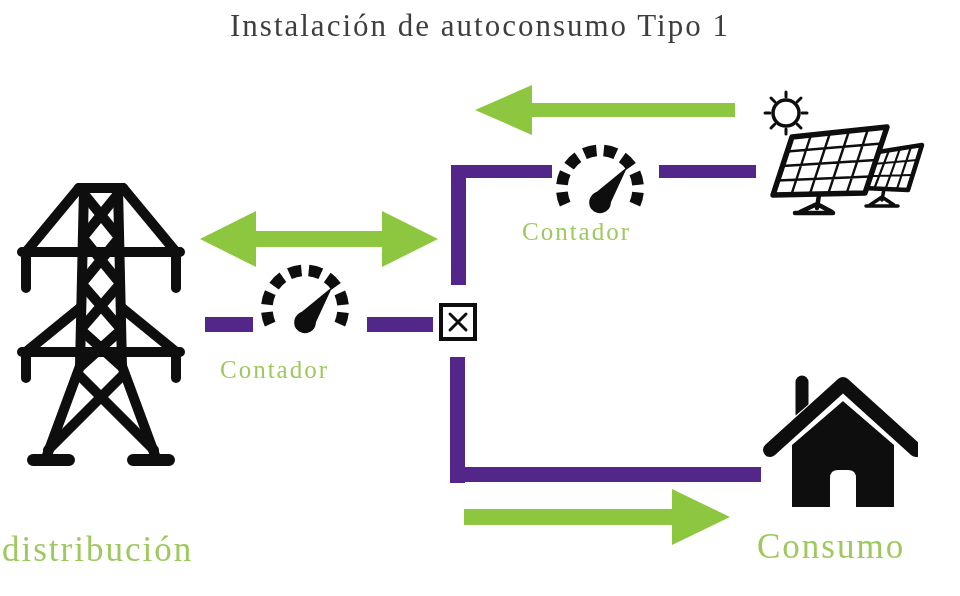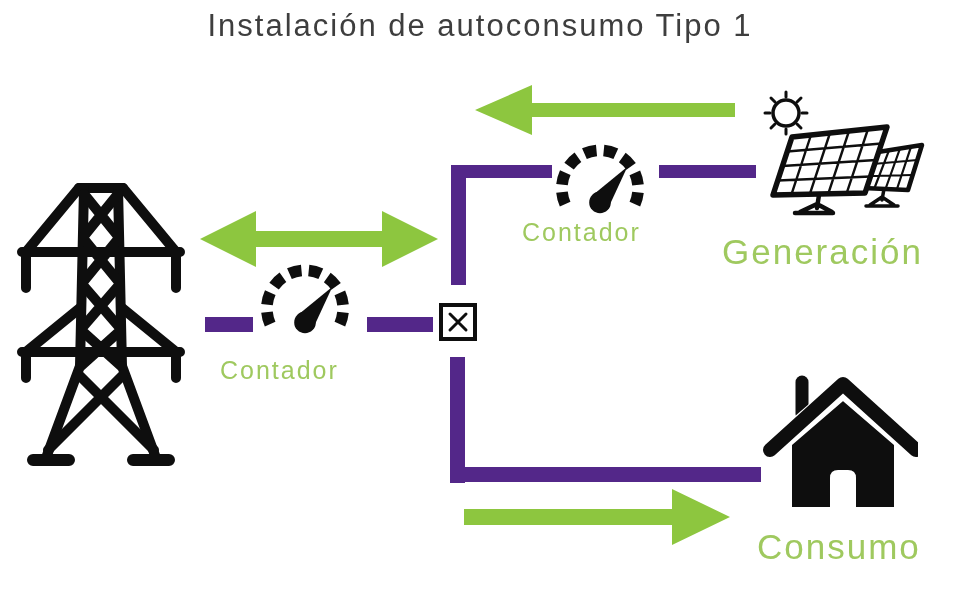--- a/index.html
+++ b/index.html
@@ -5,21 +5,21 @@
   :root{
     --purple:#532789;
     --arrow-green:#8DC63F;
     --label-green:#9FC95F;
     --ink:#0E0E0E;
     --title-gray:#3E3E3E;
   }
   html,body{margin:0;padding:0;background:#fff;}
   .canvas{
     position:relative;width:960px;height:596px;background:#ffffff;
-    font-family:Liberation Sans, sans-serif;overflow:hidden;
+    font-family:Liberation Serif, serif;overflow:hidden;
   }
   .title{
     position:absolute;left:0;right:0;top:8px;margin:0;text-align:center;
     color:var(--title-gray);font-size:31px;font-weight:300;letter-spacing:2px;
   }
   .pline{position:absolute;background:var(--purple);}
   .glabel{
     position:absolute;color:var(--label-green);text-align:left;
     font-weight:300;letter-spacing:2px;line-height:1.3;
   }
@@ -113,23 +113,23 @@
   <svg class="absvg" style="left:758px;top:372px;" width="160" height="145" viewBox="0 0 160 145">
     <path d="M44,42 V10" stroke="#0E0E0E" stroke-width="13" stroke-linecap="round" fill="none"></path>
     <path d="M34,135 V70 L85,26 L136,70 V135 Z" fill="#0E0E0E"></path>
     <path d="M6,84 L85,16 L164,84" stroke="#ffffff" stroke-width="20" fill="none" stroke-linecap="round"></path>
     <path d="M12,78 L85,12 L158,78" stroke="#0E0E0E" stroke-width="14" fill="none" stroke-linecap="round" stroke-linejoin="round"></path>
     <path d="M72,135 V106 Q72,98 80,98 H90 Q98,98 98,106 V135 Z" fill="#ffffff"></path>
   </svg>
 
   <div class="glabel lbl-big" style="left:2px;top:481px;width:222px;">
     <br>
+    <span>distribución</span>
   </div>
 
-  <div class="glabel lbl-big" style="left:722px;top:229px;width:226px;">Generación</div>
 
   <div class="glabel lbl-big" style="left:757px;top:524px;width:182px;">Consumo</div>
 
   <div class="glabel lbl-small" style="left:220px;top:354px;width:170px;">Contador</div>
 
   <div class="glabel lbl-small" style="left:522px;top:216px;width:170px;">Contador</div>
 
 </div>
 
 </body></html>

